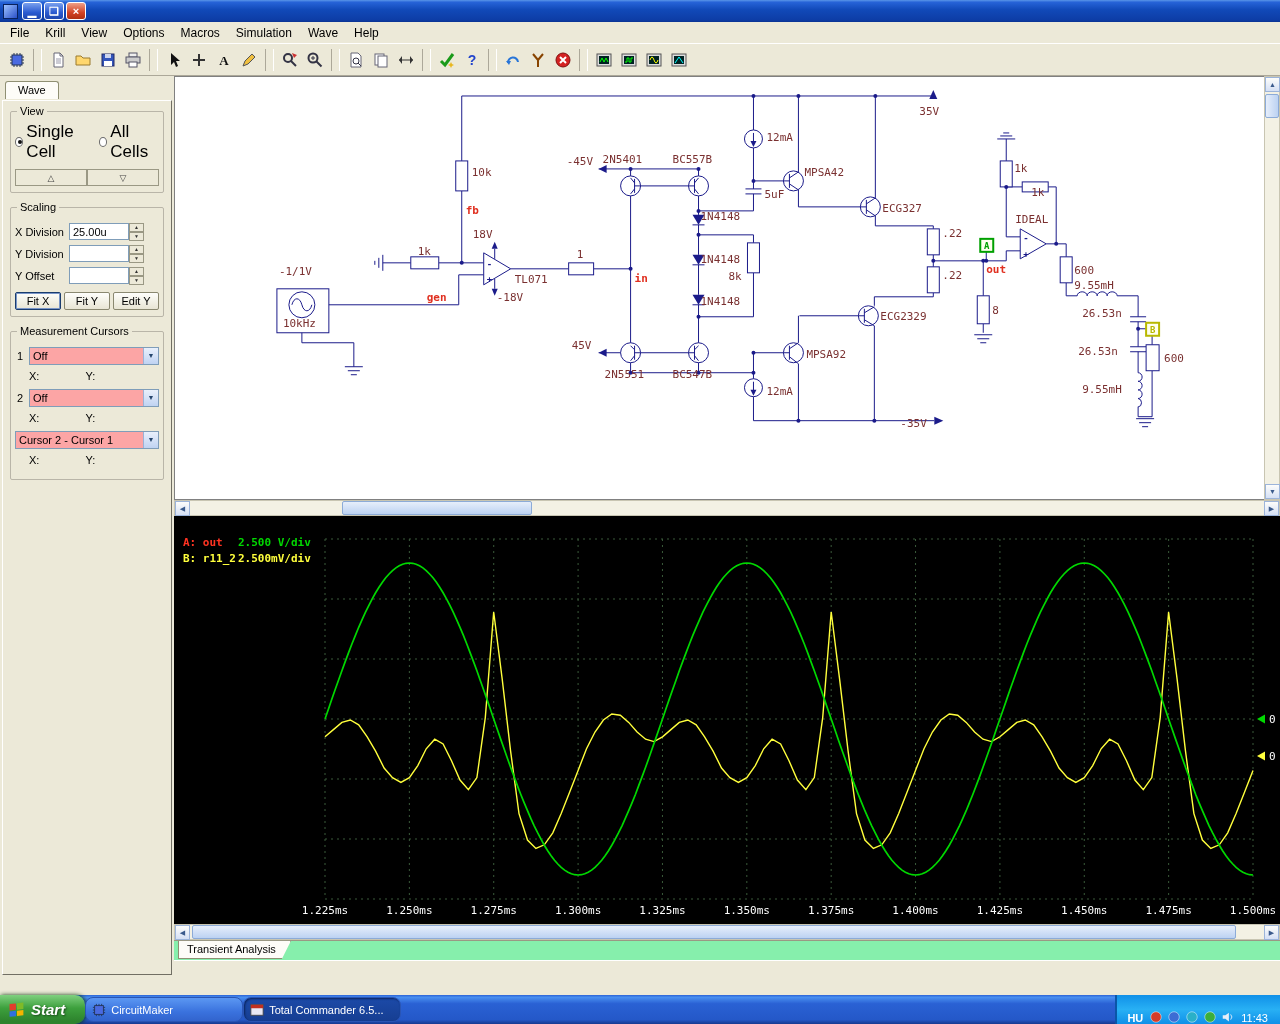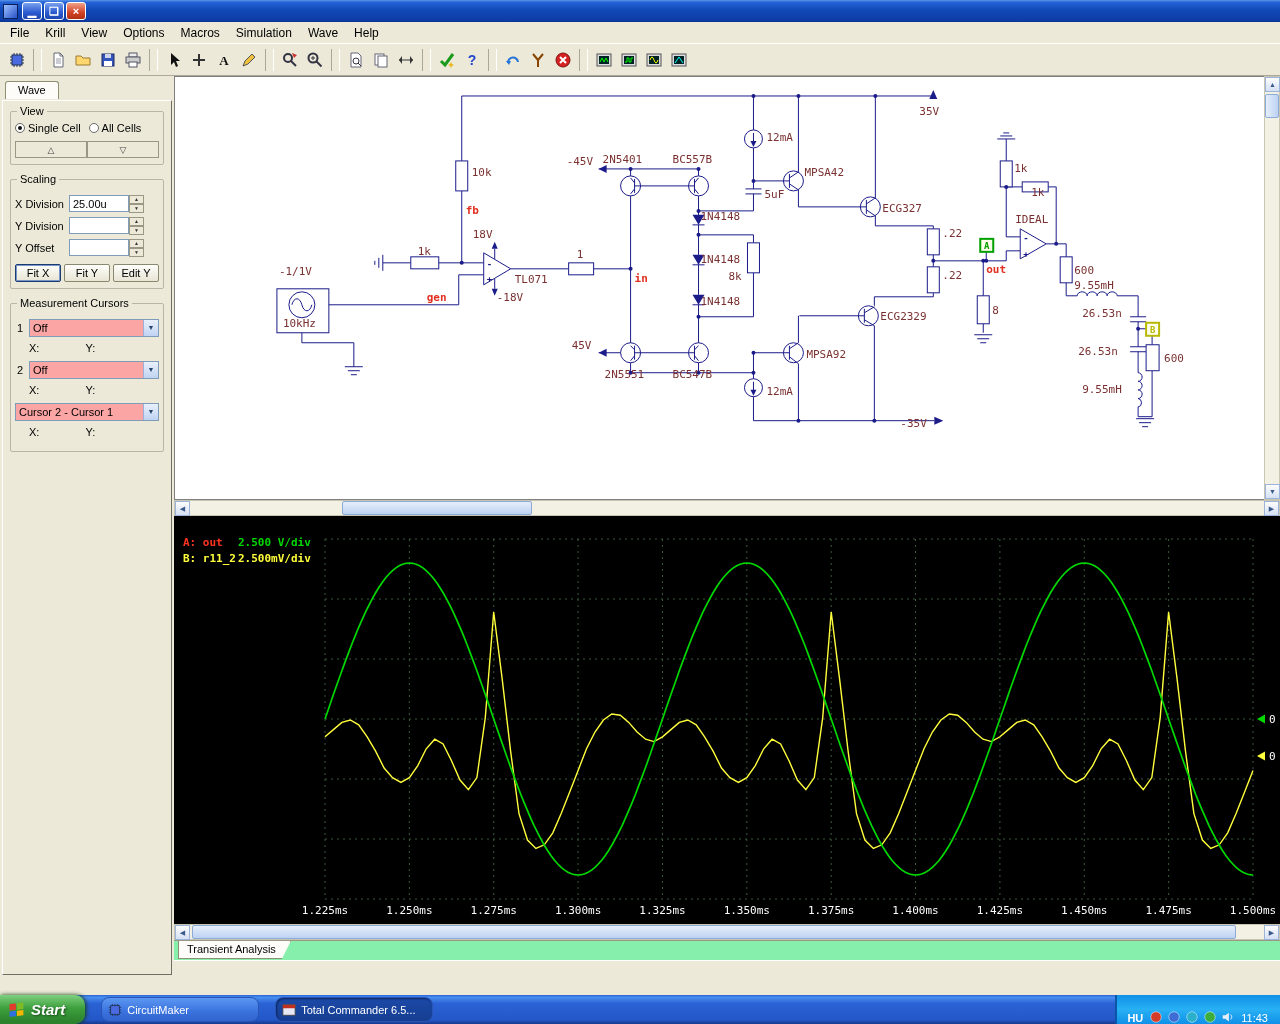--- a/index.html
+++ b/index.html
@@ -38,21 +38,21 @@
   
   .left-panel { width:174px; background:#ece9d8; padding:4px 2px 20px 2px; display:flex; flex-direction:column; }
   .tabstrip { height:20px; padding-left:3px; }
   .tab { display:inline-block; padding:2px 12px 3px 12px; font-size:11px; background:#fdfcf8;
     border:1px solid #8f8f73; border-bottom:none; border-radius:3px 3px 0 0; }
   .page { flex:1; border:1px solid; border-color:#fff #716f64 #716f64 #fff; background:#ece9d8;
     padding:10px 5px 4px 5px; }
   .group { position:relative; border:1px solid #b9b5a8; border-radius:2px; margin:0 2px 14px 2px;
     padding:10px 4px 6px 4px; }
   .glabel { position:absolute; top:-7px; left:6px; background:#ece9d8; padding:0 3px; font-size:11px; }
-  .radio-row { display:flex; gap:8px; font-size:11px; align-items:center; }
+  .radio-row { display:flex; gap:8px; font-size:17px; align-items:center; }
   .radio { display:flex; align-items:center; gap:3px; }
   .rb { width:10px; height:10px; border:1px solid #6a6a6a; border-radius:50%; background:#fff; position:relative; }
   .rb.checked::after { content:''; position:absolute; left:2px; top:2px; width:4px; height:4px;
     border-radius:50%; background:#111; }
   .tri-row { display:flex; margin-top:7px; }
   .tri-row button { flex:1; height:17px; font-size:9px; background:#ece9d8;
     border:1px solid #9a9884; color:#444; }
   .srow { display:flex; align-items:center; margin:5px 0; font-size:11px; }
   .srow .slab { flex:0 0 54px; }
   .srow input { width:60px; height:17px; border:1px solid #7f9db9; font-size:11px; padding:1px 3px;
@@ -110,21 +110,21 @@
   .slabel.red { fill:#e03020; font-weight:bold; }
   .ssign { font:bold 9px "DejaVu Sans Mono",monospace; fill:#1b1b8a; }
 
   
   .taskbar { height:29px; display:flex; align-items:stretch;
     background:linear-gradient(180deg,#2b63d6 0%,#498ff0 8%,#2a61d4 30%,#2458c8 85%,#16398e 100%); }
   .startbtn { display:flex; align-items:center; gap:5px; padding:0 20px 0 8px; color:#fff;
     font-size:15px; font-weight:bold; font-style:italic; text-shadow:1px 1px 2px #1a4a1a;
     background:linear-gradient(180deg,#7fd07f 0%,#3da03d 45%,#2d832d 90%);
     border-radius:0 10px 10px 0; box-shadow:1px 0 4px #123a12; }
-  .task { display:flex; align-items:center; gap:5px; width:158px; margin:2px 0 2px 16px; padding:0 6px;
+  .task { display:flex; align-items:center; gap:5px; width:158px; margin:2px 0 2px 0; padding:0 6px;
     color:#fff; font-size:11px; border-radius:8px; white-space:nowrap; overflow:hidden;
     background:linear-gradient(180deg,#5b97f2,#3a72de 60%,#3264cd); border:1px solid #2a55b4; }
   .task.active { background:linear-gradient(180deg,#1c4aa8,#163e92); box-shadow:inset 1px 1px 2px #0a2560; }
   .task .ticon { width:14px; height:14px; flex:0 0 14px; }
   .trayspace { flex:1; }
   .tray { display:flex; align-items:flex-end; gap:6px; padding:0 12px 0 10px;
     background:linear-gradient(180deg,#1090e8,#28b0f4 50%,#1090e8); border-left:2px solid #0a56a8; color:#fff; }
   .tray .lang { font-size:11px; font-weight:bold; }
   .tray .clock { font-size:11px; }
   .trayicon { width:14px; height:14px; display:inline-block; }

